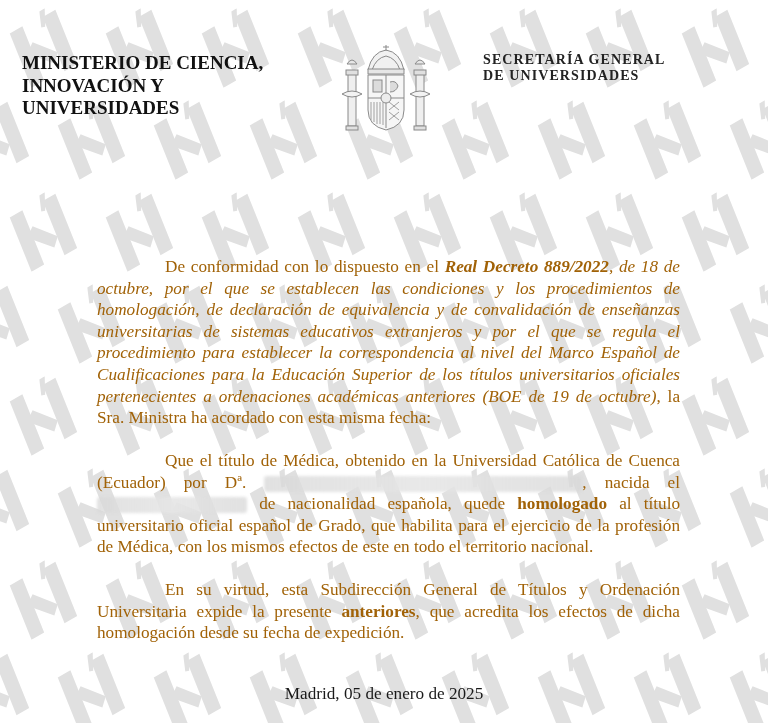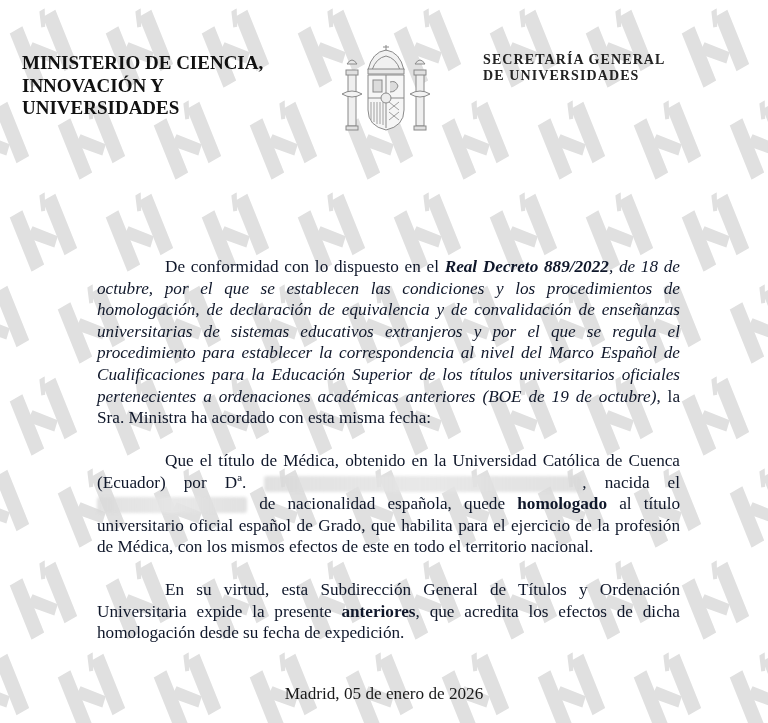--- a/index.html
+++ b/index.html
@@ -26,21 +26,21 @@
       font-weight:bold; font-size:14px; letter-spacing:1.1px; line-height:15.5px; color:#222;
     }
     .secretariat .l3 {
       font-size:10.5px; letter-spacing:-0.75px; line-height:14px; color:#222;
       white-space:nowrap;
     }
 
     .para {
       position:absolute; left:97px; width:583px;
       font-size:17.2px; line-height:21.6px; text-align:justify;
-      text-indent:68px; color:#0f172a;
+      text-indent:68px; color:#a16207;
     }
     .p1 { top:256px; }
     .p2 { top:450px; }
     .p3 { top:579px; }
     .it { font-style:italic; }
     .bi { font-style:italic; font-weight:bold; }
     .b { font-weight:bold; }
     .redact {
       display:inline-block; vertical-align:middle; height:16px;
       background:linear-gradient(90deg, rgba(215,215,215,0.75), rgba(230,230,230,0.9), rgba(215,215,215,0.75));
@@ -785,14 +785,14 @@
     <div class="l1">SECRETARÍA GENERAL</div>
     <div class="l2">DE UNIVERSIDADES</div>
   </div>
 
   <div class="para p1"><span>De conformidad con lo dispuesto en el </span><span class="bi">Real Decreto 889/2022</span><span class="it">, de 18 de octubre, por el que se establecen las condiciones y los procedimientos de homologación, de declaración de equivalencia y de convalidación de enseñanzas universitarias de sistemas educativos extranjeros y por el que se regula el procedimiento para establecer la correspondencia al nivel del Marco Español de Cualificaciones para la Educación Superior de los títulos universitarios oficiales pertenecientes a ordenaciones académicas anteriores (BOE de 19 de octubre)</span><span>, la Sra. Ministra ha acordado con esta misma fecha:</span></div>
 
   <div class="para p2"><span>Que el título de Médica, obtenido en la Universidad Católica de Cuenca (Ecuador) por Dª. </span><span class="redact r1"></span><span>, nacida el </span><span class="redact r2"></span><span> de nacionalidad española, quede </span><span class="b">homologado</span><span> al título universitario oficial español de Grado, que habilita para el ejercicio de la profesión de Médica, con los mismos efectos de este en todo el territorio nacional.</span></div>
 
   <div class="para p3"><span>En su virtud, esta Subdirección General de Títulos y Ordenación Universitaria expide la presente </span><span class="b">anteriores</span><span>, que acredita los efectos de dicha homologación desde su fecha de expedición.</span></div>
 
-  <div class="date">Madrid, 05 de enero de 2026</div>
+  <div class="date">Madrid, 05 de enero de 2025</div>
 </div>
 
 </body></html>

